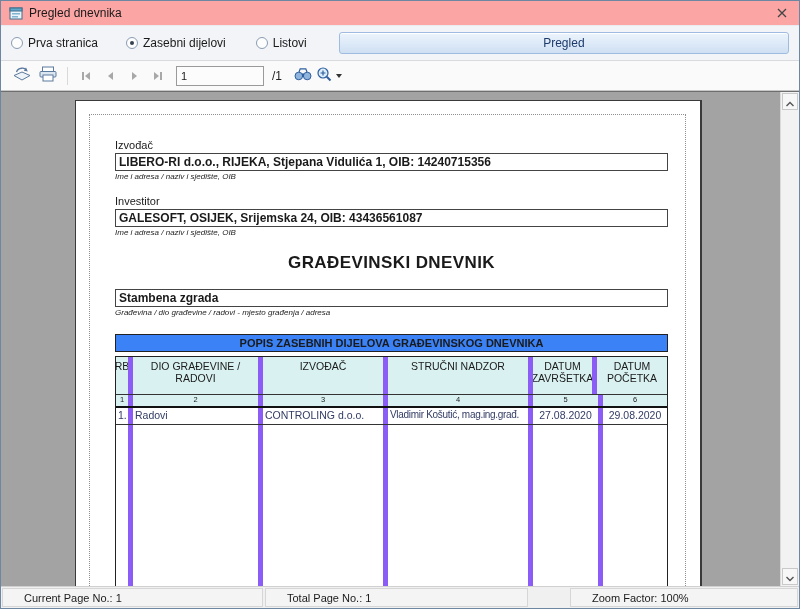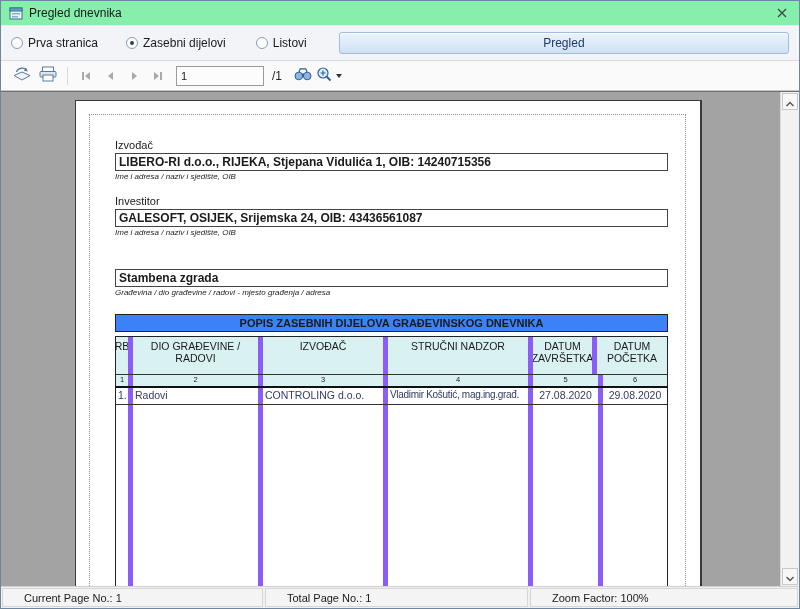--- a/index.html
+++ b/index.html
@@ -2,21 +2,21 @@
 <html><head>
 <meta charset="utf-8">
 <style>
   * { box-sizing: border-box; margin: 0; padding: 0; }
   html,body { width:800px; height:609px; }
   body { font-family: "Liberation Sans", sans-serif; background:#fff; }
 
   .window { width:800px; height:609px; border:1px solid #6d87a3; display:flex; flex-direction:column; background:#f0f0f0; }
 
   
-  .titlebar { height:24px; background:#86efac; display:flex; align-items:center; flex:0 0 auto; }
+  .titlebar { height:24px; background:#fca5a5; display:flex; align-items:center; flex:0 0 auto; }
   .titlebar .app-icon { margin:0 6px 0 8px; display:flex; }
   .titlebar .title { font-size:12px; color:#1a1a1a; }
   .titlebar .close-btn { margin-left:auto; width:34px; height:24px; display:flex; align-items:center; justify-content:center; cursor:default; }
 
   
   .optionsbar { height:36px; background:#f2f4f7; border-top:1px solid #e9ebee; border-bottom:1px solid #d9dbde; display:flex; align-items:center; flex:0 0 auto; padding-left:8px; }
   .radio-item { display:flex; align-items:center; font-size:12px; color:#1a1a1a; }
   .radio-item .radio-circle { width:12px; height:12px; border-radius:50%; border:1px solid #8a9cb2; background:#fdfdfd; margin-right:5px; position:relative; }
   .radio-item.checked .radio-circle::after { content:""; position:absolute; left:3px; top:3px; width:4px; height:4px; border-radius:50%; background:#35424f; }
   .radio-1 { margin-left:2px; }
@@ -71,21 +71,21 @@
   .v-scrollbar { position:absolute; right:0; top:0; bottom:0; width:19px; background:#f2f2f2; border-left:1px solid #dadada; }
   .scroll-btn { position:absolute; left:1px; right:1px; height:17px; background:#f7f7f7; border:1px solid #c9c9c9; display:flex; align-items:center; justify-content:center; }
   .scroll-btn.up { top:1px; }
   .scroll-btn.down { bottom:1px; }
 
   
   .statusbar { height:22px; background:#f0f0f0; border-top:1px solid #d0d0d0; display:flex; align-items:stretch; flex:0 0 auto; padding:1px 1px; }
   .status-panel { background:#f4f4f4; border:1px solid #d6d6d6; font-size:11px; color:#1a1a1a; display:flex; align-items:center; padding-left:21px; margin-right:2px; }
   .sp-1 { width:261px; flex:0 0 261px; }
   .sp-2 { width:263px; flex:0 0 263px; }
-  .sp-3 { flex:1 1 auto; margin-right:0; }
+  .sp-3 { flex:1 1 auto; margin-right:0;margin-left:40px; }
 </style>
 </head>
 <body>
 
 <div class="window">
 
   <div class="titlebar">
     <span class="app-icon">
       <svg width="14" height="13" viewBox="0 0 14 13">
         <rect x="1" y="1" width="12" height="11" fill="#eaf4fa" stroke="#3f6e8e"></rect>
@@ -201,20 +201,21 @@
         <div class="field-box">LIBERO-RI d.o.o., RIJEKA, Stjepana Vidulića 1, OIB: 14240715356</div>
         <div class="field-caption">Ime i adresa / naziv i sjedište, OIB</div>
 
         <div class="gap-14"></div>
 
         <div class="field-label">Investitor</div>
         <div class="field-box">GALESOFT, OSIJEK, Srijemska 24, OIB: 43436561087</div>
         <div class="field-caption">Ime i adresa / naziv i sjedište, OIB</div>
 
         <div class="gap-16"></div>
+        <div class="doc-title">GRAĐEVINSKI DNEVNIK</div>
         <div class="gap-16"></div>
 
         <div class="field-box">Stambena zgrada</div>
         <div class="field-caption">Građevina / dio građevine / radovi - mjesto građenja / adresa</div>
 
         <div class="gap-17"></div>
 
         <div class="band-title">POPIS ZASEBNIH DIJELOVA GRAĐEVINSKOG DNEVNIKA</div>
 
         <div class="rpt-table">

